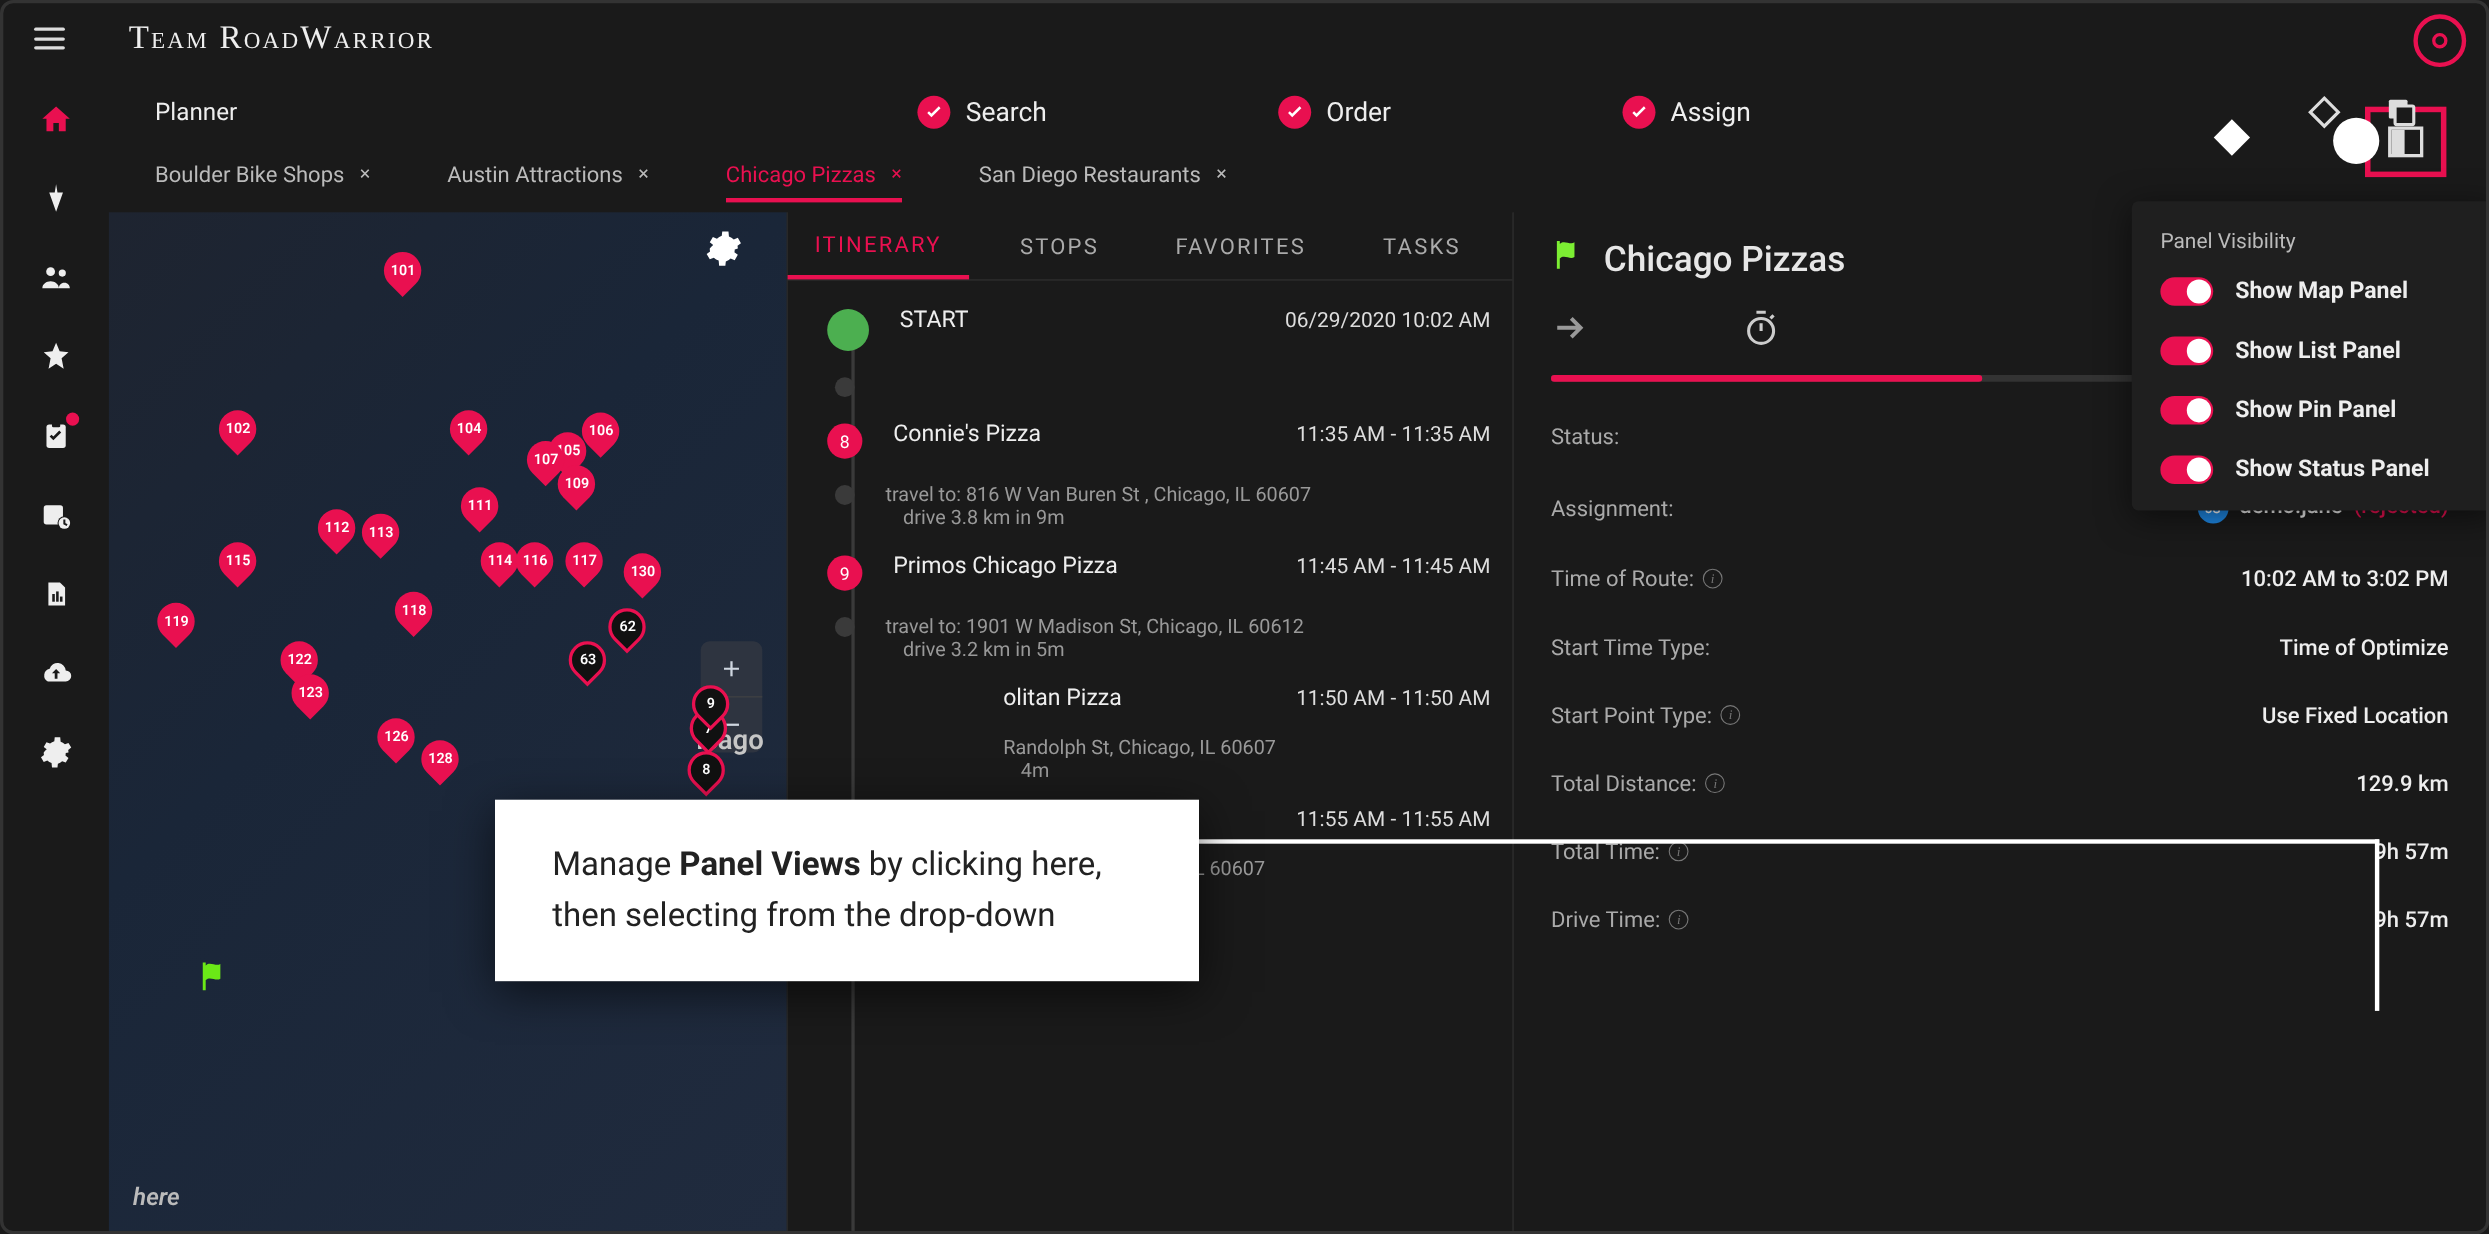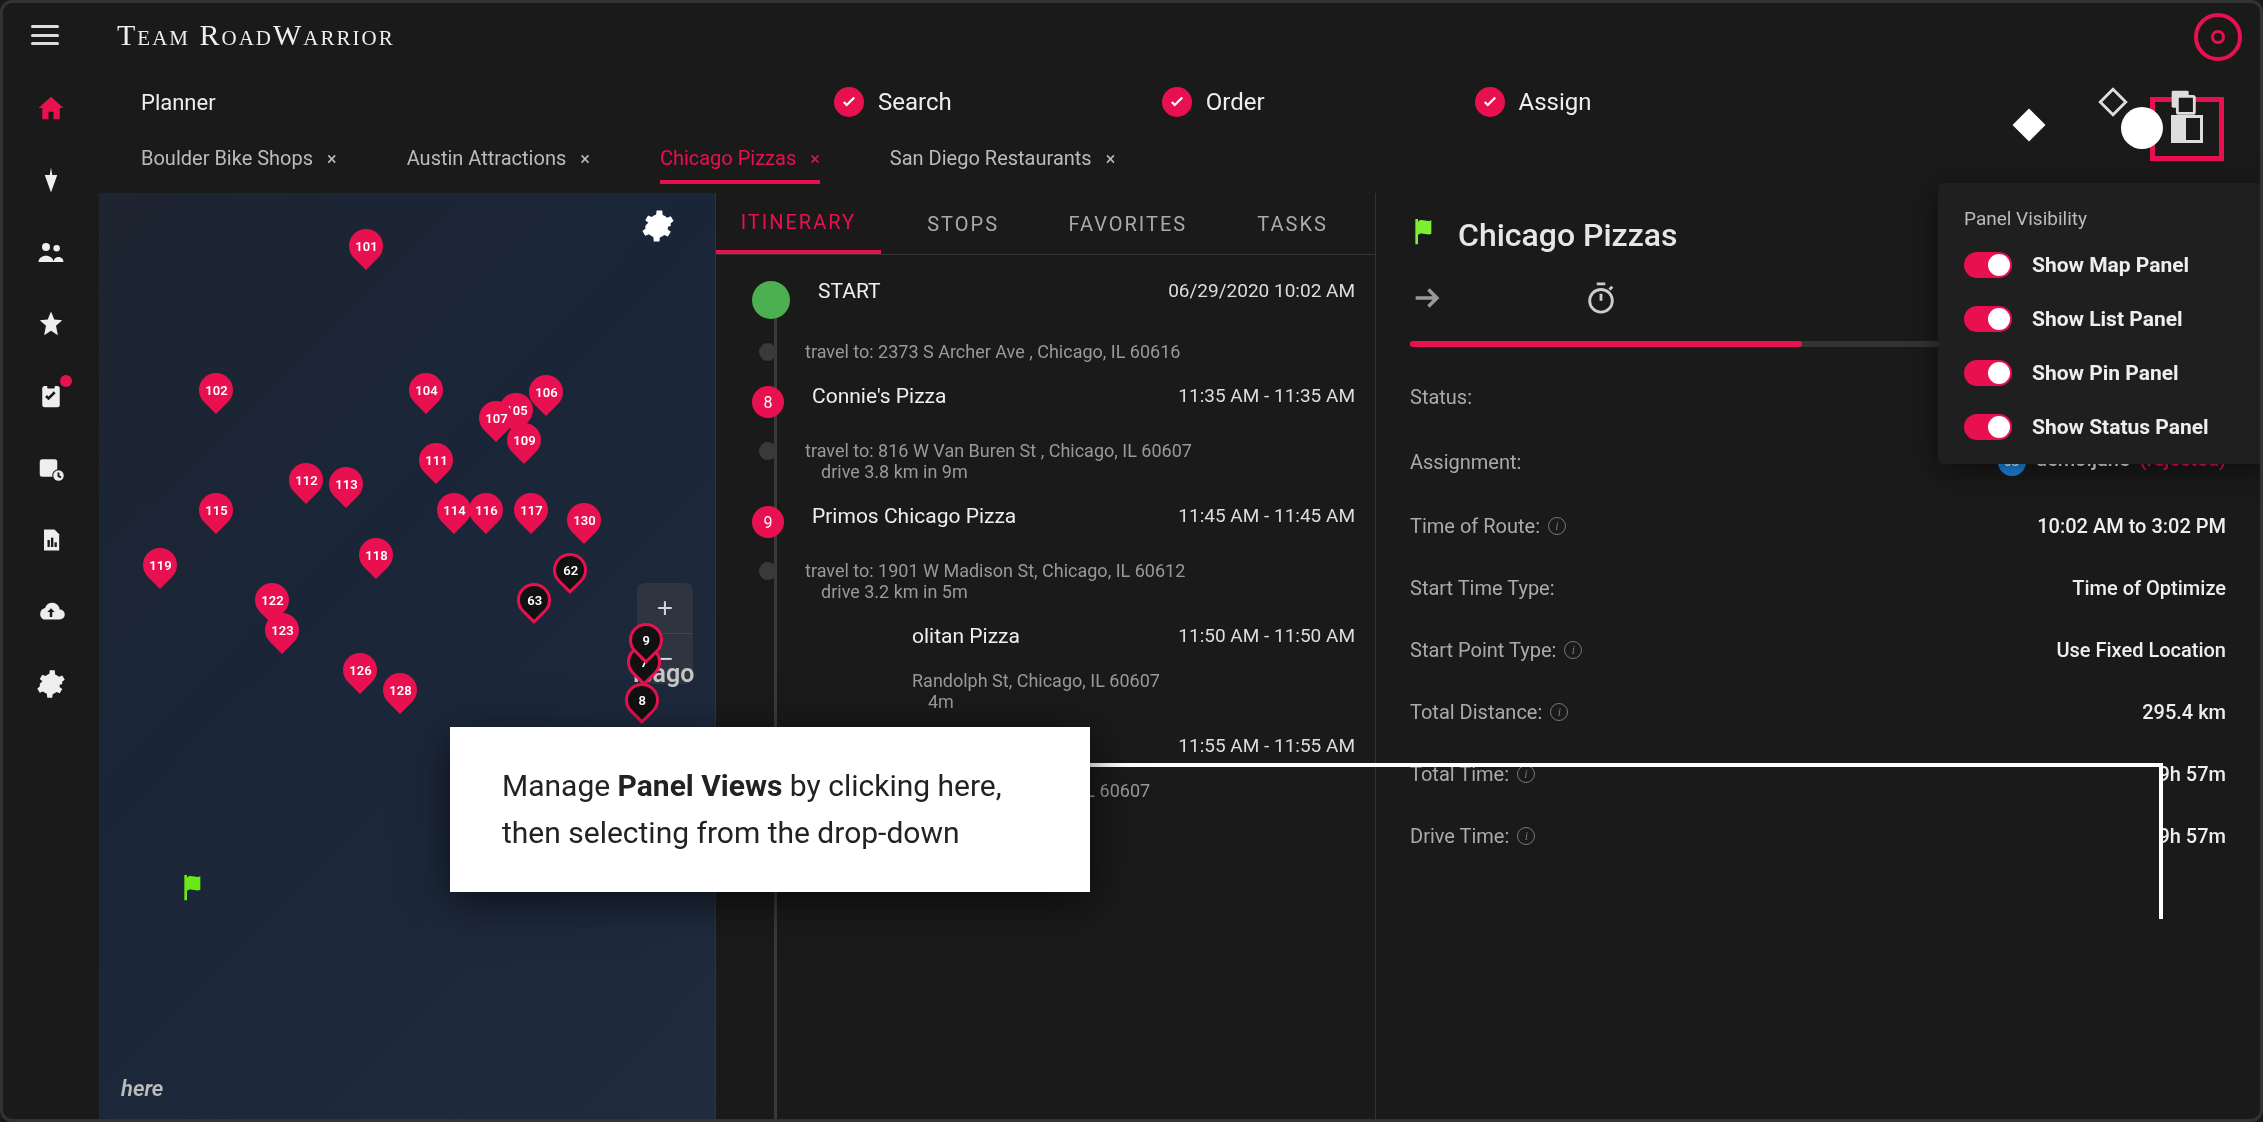--- a/index.html
+++ b/index.html
@@ -410,21 +410,20 @@
             <div class="node start"></div>
             <div class="rtext">
                 <div class="name">START</div>
               </div>
             <div class="rtime">06/29/2020 10:02 AM</div>
           </div>
 
           <div class="row">
             <div class="node travel"></div>
             <div class="rtext">
-              <div class="sub">travel to: 2373 S Archer Ave , Chicago, IL 60616</div>
             </div>
           </div>
 
           <div class="row">
             <div class="node stop">8</div>
             <div class="rtext">
                 <div class="name">Connie's Pizza</div>
               </div>
             <div class="rtime">11:35 AM - 11:35 AM</div>
           </div>
@@ -531,21 +530,21 @@
               <span>Start Point Type:</span>
               <span class="info-i">i</span>
             </span>
             <span class="val">Use Fixed Location</span>
           </div>
         <div class="dl">
             <span class="lab">
               <span>Total Distance:</span>
               <span class="info-i">i</span>
             </span>
-            <span class="val">295.4 km</span>
+            <span class="val">129.9 km</span>
           </div>
         <div class="dl">
             <span class="lab">
               <span>Total Time:</span>
               <span class="info-i">i</span>
             </span>
             <span class="val">9h 57m</span>
           </div>
         <div class="dl">
             <span class="lab">

